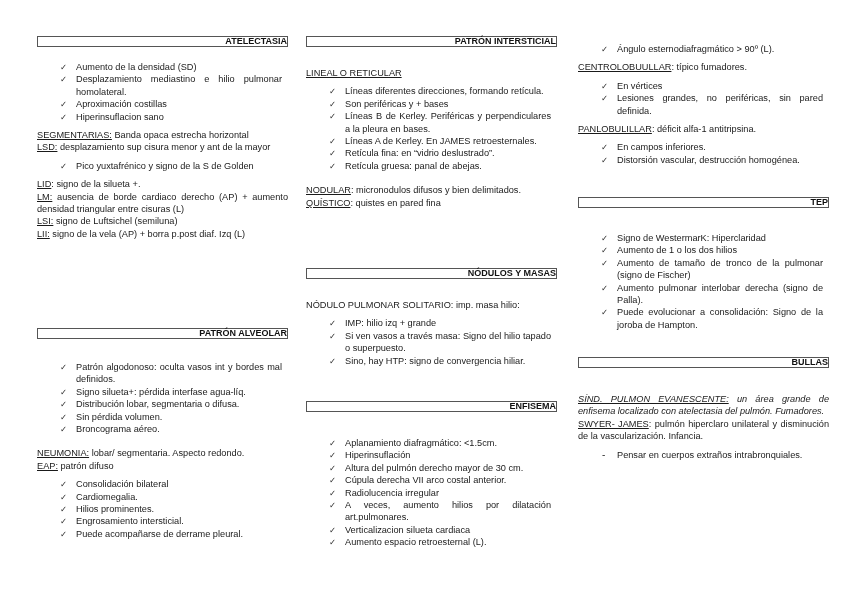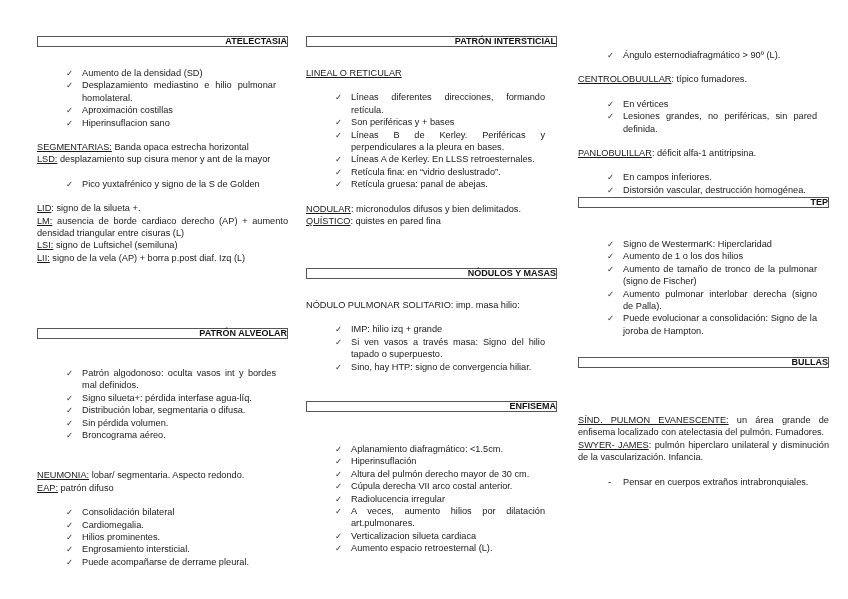--- a/index.html
+++ b/index.html
@@ -1,21 +1,21 @@
 <!DOCTYPE html>
 <html><head>
 <meta charset="utf-8">
 <style>
   html,body{margin:0;padding:0;background:#ffffff;}
   body{width:848px;height:599px;position:relative;overflow:hidden;
        font-family:"Liberation Sans",sans-serif;font-size:9.2px;color:#1a1a1a;line-height:12.4px;}
   .hdr{position:absolute;height:11px;border:1px solid #555;box-sizing:border-box;
        text-align:right;font-weight:bold;font-size:9px;line-height:9px;color:#111;}
   .blk{position:absolute;}
-  ul.chk{list-style:none;margin:12px;padding:0;}
+  ul.chk{list-style:none;margin:6px;padding:0;}
   ul.chk li{position:relative;padding-left:33px;text-align:justify;}
   ul.chk li:before{content:"\2713";position:absolute;left:17px;top:0;font-size:8.5px;color:#333;}
   ul.dash li:before{content:"-";left:18px;font-size:10px;}
   p{margin:0;text-align:justify;}
   u{text-decoration:underline;}
 </style>
 </head>
 <body>
 
 <div class="hdr" style="left:37px;top:36px;width:251px;">ATELECTASIA</div>
@@ -39,39 +39,39 @@
 
 <div class="hdr" style="left:37px;top:328px;width:251px;padding-left:20px;">PATRÓN ALVEOLAR</div>
 <div class="blk" style="left:37px;top:355px;width:251px;">
   <ul class="chk">
     <li>Patrón algodonoso: oculta vasos int y bordes mal definidos.</li>
     <li>Signo silueta+: pérdida interfase agua-líq.</li>
     <li>Distribución lobar, segmentaria o difusa.</li>
     <li>Sin pérdida volumen.</li>
     <li>Broncograma aéreo.</li>
   </ul>
-  <p style="margin-top:28px;"><u>NEUMONIA:</u><span> lobar/ segmentaria. Aspecto redondo.</span></p>
+  <p style="margin-top:12px;"><u>NEUMONIA:</u><span> lobar/ segmentaria. Aspecto redondo.</span></p>
   <p><u>EAP:</u><span> patrón difuso</span></p>
   <ul class="chk">
     <li>Consolidación bilateral</li>
     <li>Cardiomegalia.</li>
     <li>Hilios prominentes.</li>
     <li>Engrosamiento intersticial.</li>
     <li>Puede acompañarse de derrame pleural.</li>
   </ul>
 </div>
 
 <div class="hdr" style="left:306px;top:36px;width:251px;">PATRÓN INTERSTICIAL</div>
 <div class="blk" style="left:306px;top:67px;width:251px;">
   <p><u>LINEAL O RETICULAR</u></p>
   <ul class="chk">
     <li>Líneas diferentes direcciones, formando retícula.</li>
     <li>Son periféricas y + bases</li>
     <li>Líneas B de Kerley. Periféricas y perpendiculares a la pleura en bases.</li>
-    <li>Líneas A de Kerley. En LLSS retroesternales.</li>
+    <li>Líneas A de Kerley. En JAMES retroesternales.</li>
     <li>Retícula fina: en “vidrio deslustrado”.</li>
     <li>Retícula gruesa: panal de abejas.</li>
   </ul>
   <p style="margin-top:12px;"><u>NODULAR</u><span>: micronodulos difusos y bien delimitados.</span></p>
   <p><u>QUÍSTICO</u><span>: quistes en pared fina</span></p>
 </div>
 
 <div class="hdr" style="left:306px;top:268px;width:251px;">NÓDULOS Y MASAS</div>
 <div class="blk" style="left:306px;top:299px;width:251px;">
   <p>NÓDULO PULMONAR SOLITARIO: imp. masa hilio:</p>
@@ -118,18 +118,18 @@
     <li>Signo de WestermarK: Hiperclaridad</li>
     <li>Aumento de 1 o los dos hilios</li>
     <li>Aumento de tamaño de tronco de la pulmonar (signo de Fischer)</li>
     <li>Aumento pulmonar interlobar derecha (signo de Palla).</li>
     <li>Puede evolucionar a consolidación: Signo de la joroba de Hampton.</li>
   </ul>
 </div>
 
 <div class="hdr" style="left:578px;top:357px;width:251px;">BULLAS</div>
 <div class="blk" style="left:578px;top:386px;width:251px;">
-  <p style="margin-top:28px;"><u>SÍND. PULMON EVANESCENTE:</u><span> un área grande de enfisema localizado con atelectasia del pulmón. Fumadores.</span></p>
+  <p style="margin-top:7px;font-style:italic;"><u>SÍND. PULMON EVANESCENTE:</u><span> un área grande de enfisema localizado con atelectasia del pulmón. Fumadores.</span></p>
   <p><u>SWYER- JAMES</u><span>: pulmón hiperclaro unilateral y disminución de la vascularización. Infancia.</span></p>
   <ul class="chk dash">
     <li>Pensar en cuerpos extraños intrabronquiales.</li>
   </ul>
 </div>
 
 </body></html>

